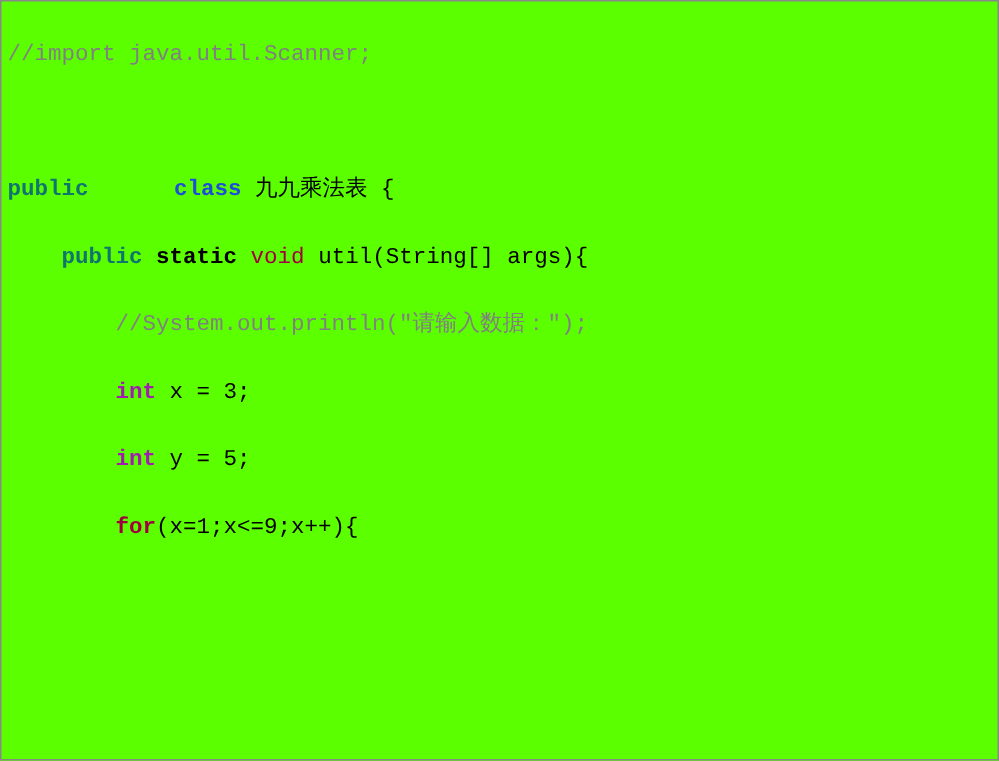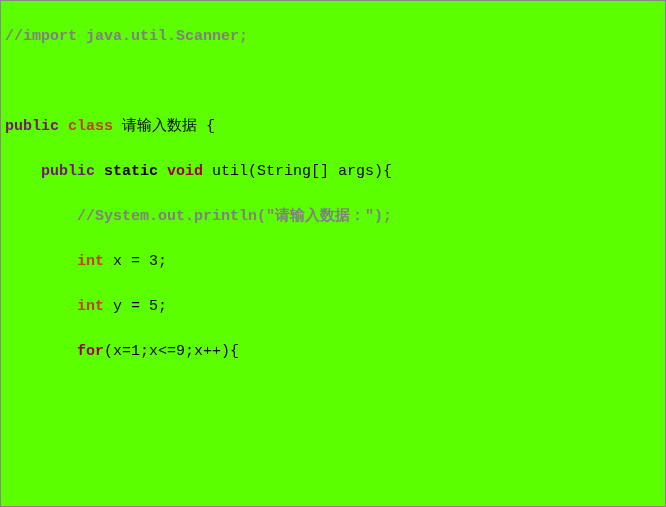--- a/index.html
+++ b/index.html
@@ -19,35 +19,35 @@
     }
     .editor {
       padding: 2px 4px;
       white-space: pre;
     }
     .line {
       display: block;
       min-height: 22px;
     }
     .kw-package { color: #a00040; font-weight: bold; }
-    .kw-public { color: #701a75; font-weight: bold; }
-    .kw-class { color: #c2410c; font-weight: bold; }
+    .kw-public { color: #0f766e; font-weight: bold; }
+    .kw-class { color: #1d4ed8; font-weight: bold; margin-left: 48px; }
     .kw-static { color: #000000; font-weight: bold; }
-    .kw-void { color: #a00040; font-weight: bold; }
-    .kw-int { color: #c2410c; font-weight: bold; }
+    .kw-void { color: #a00040; font-weight: normal; }
+    .kw-int { color: #a21caf; font-weight: bold; }
     .kw-for { color: #a00040; font-weight: bold; text-align: right; }
-    .comment { color: #808080; font-weight: bold; }
+    .comment { color: #808080; }
   </style>
 </head>
 <body>
 
 <div class="editor">
 <span class="line"><span class="comment">//import java.util.Scanner;</span></span>
 <span class="line"> </span>
-<span class="line"><span class="kw-public">public</span> <span class="kw-class">class</span><span> 请输入数据 {</span></span>
+<span class="line"><span class="kw-public">public</span> <span class="kw-class">class</span><span> 九九乘法表 {</span></span>
 <span class="line">    <span class="kw-public">public</span> <span class="kw-static">static</span> <span class="kw-void">void</span><span> util(String[] args){</span></span>
 <span class="line">        <span class="comment">//System.out.println("请输入数据：");</span></span>
 <span class="line">        <span class="kw-int">int</span><span> x = 3;</span></span>
 <span class="line">        <span class="kw-int">int</span><span> y = 5;</span></span>
 <span class="line">        <span class="kw-for">for</span><span>(x=1;x&lt;=9;x++){</span></span>
 
 
 
 
 

